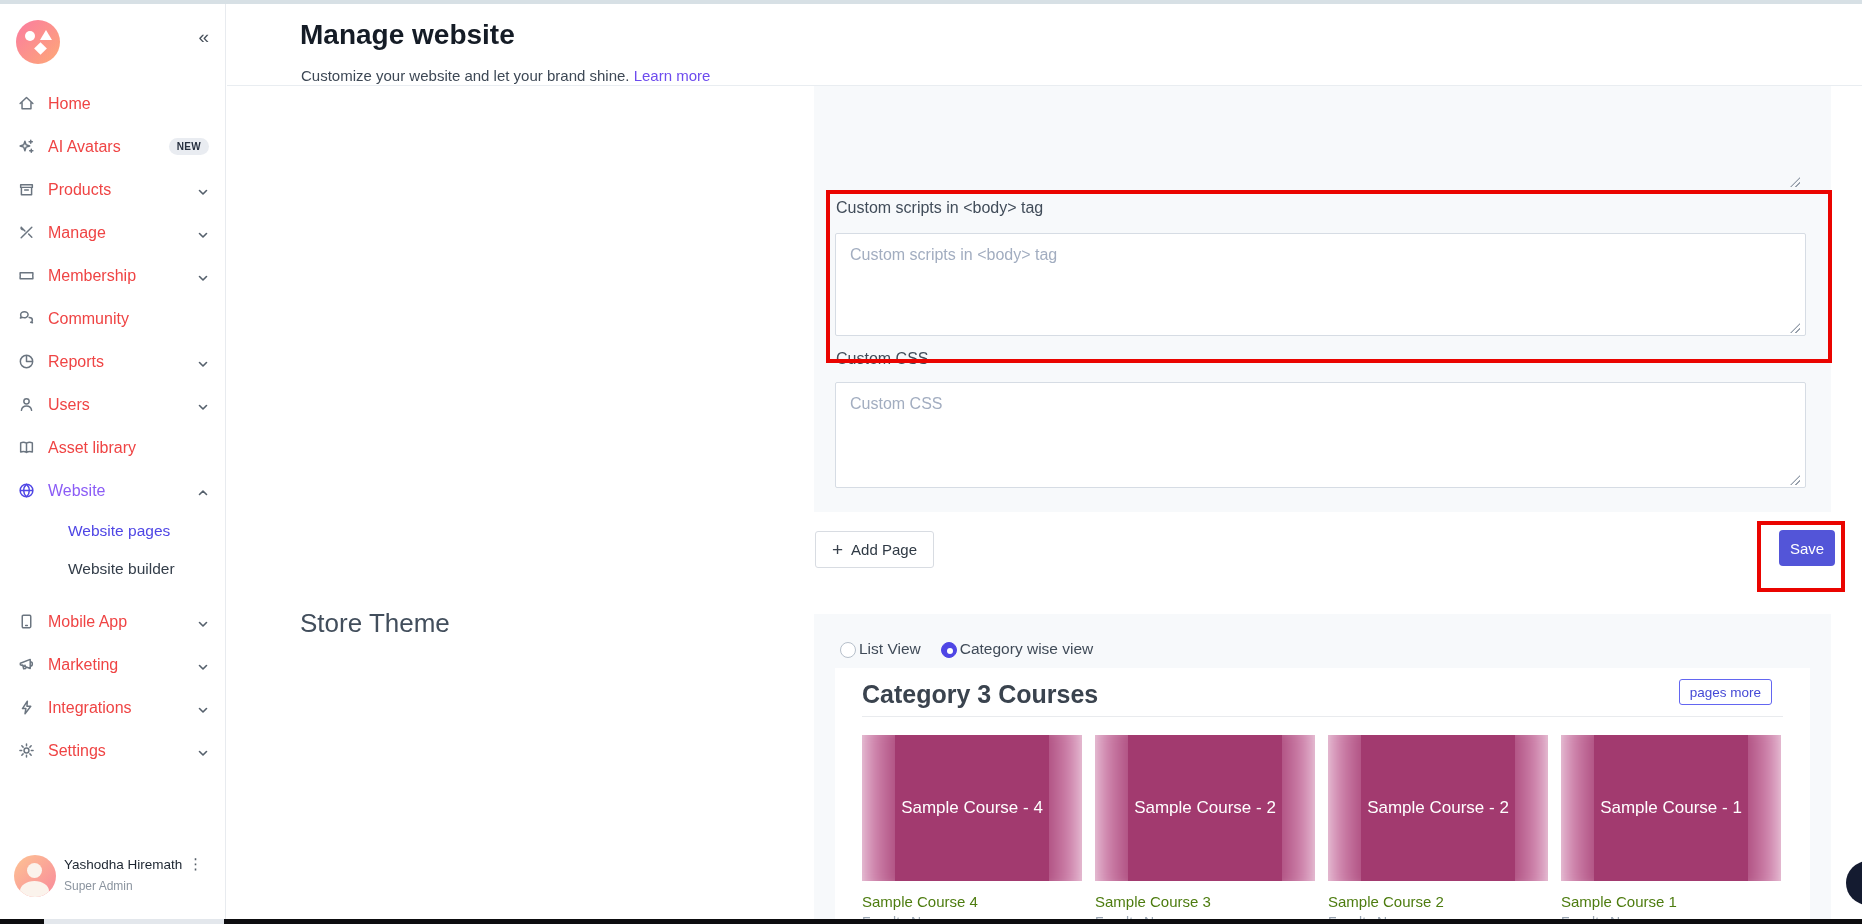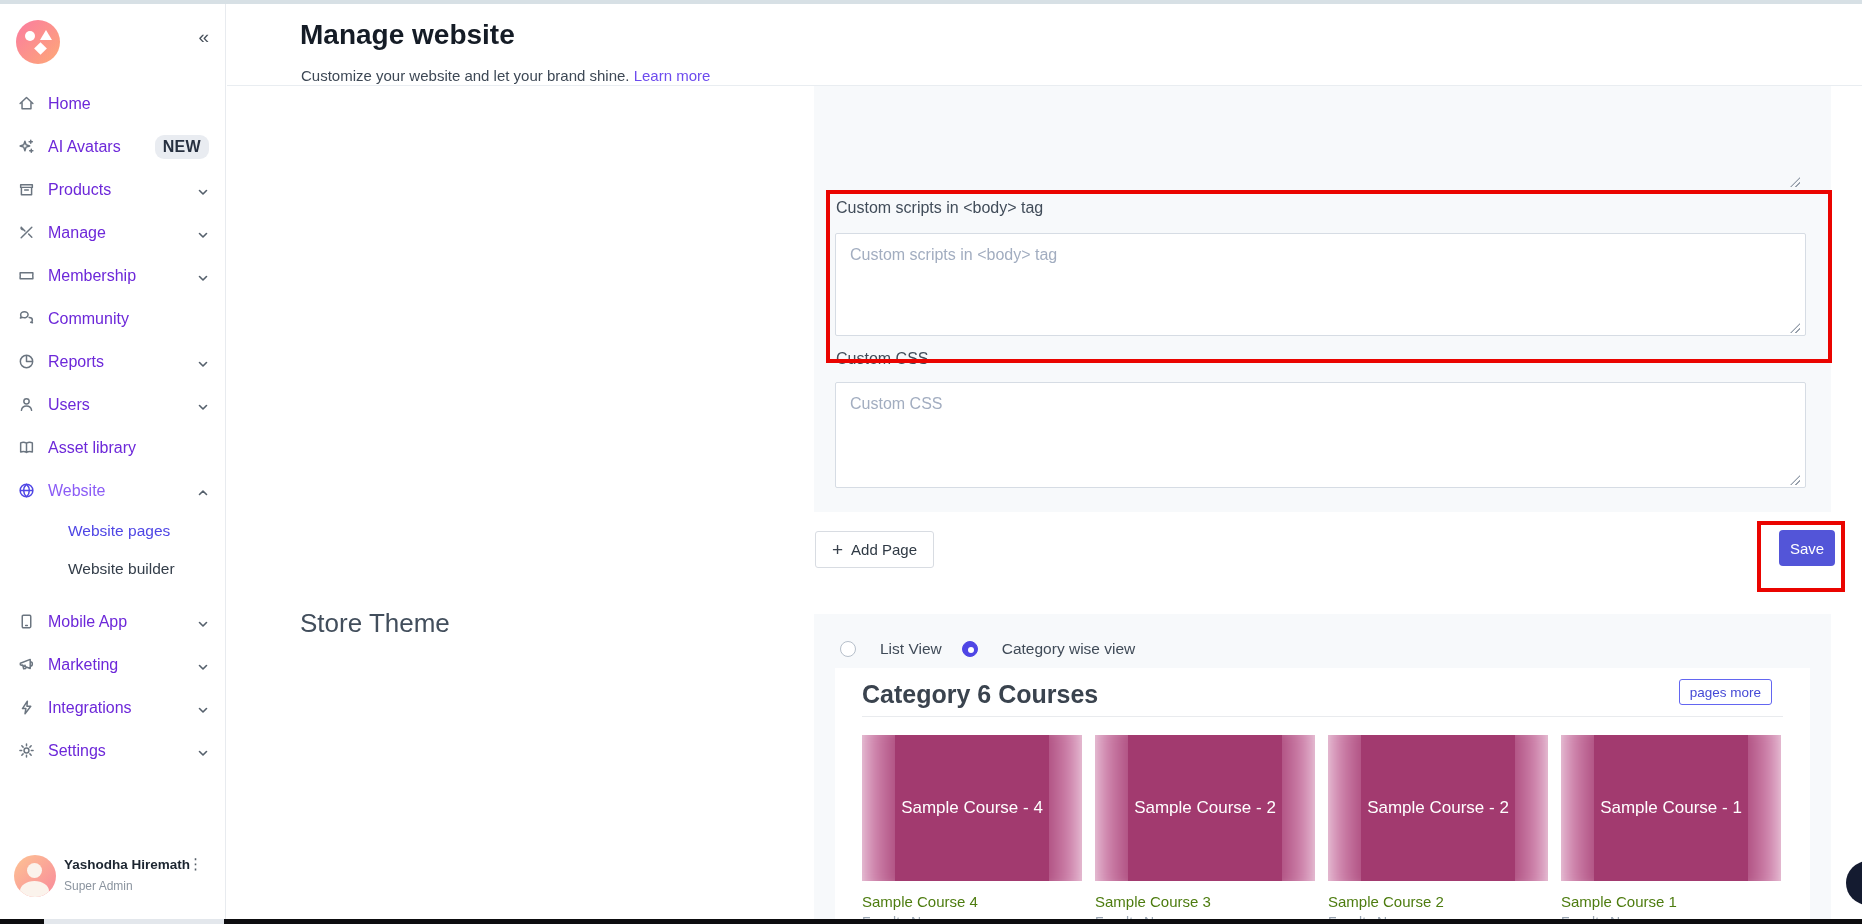--- a/index.html
+++ b/index.html
@@ -16,33 +16,33 @@
   .logo { position:absolute; left:16px; top:16px; width:44px; height:44px; border-radius:50%;
           background:linear-gradient(135deg,#fb809c 10%,#fda47b 90%); }
   .logo .dot { position:absolute; left:9px; top:11px; width:10px; height:10px; border-radius:50%; background:#fff; }
   .logo .tri { position:absolute; left:24px; top:10px; width:0; height:0; border-left:6px solid transparent; border-right:6px solid transparent; border-bottom:10px solid #fff; }
   .logo .dia { position:absolute; left:20px; top:24px; width:9px; height:9px; background:#fff; transform:rotate(45deg); }
   .collapse { position:absolute; right:16px; top:22px; font-size:19px; color:#49525c; cursor:pointer; }
 
   .nav { position:absolute; left:0; top:78px; width:100%; }
   .nav-item { position:relative; height:43px; display:flex; align-items:center; padding:0 16px 0 18px; cursor:pointer; }
   .nav-item .ico { width:17px; height:17px; margin-right:13px; flex:none; display:flex; align-items:center; justify-content:center; }
-  .nav-item .lbl { font-size:16px; color:#6d28d9; }
+  .nav-item .lbl { font-size:16px; color:#ef4444; }
   .nav-item.active .lbl { color:#8b5cf6; }
   .nav-item .chev { margin-left:auto; width:12px; height:12px; }
-  .badge { margin-left:auto; background:#e9ecf1; color:#273040; font-size:16px; font-weight:bold; letter-spacing:.3px; padding:3px 8px; border-radius:9px; }
+  .badge { margin-left:auto; background:#e9ecf1; color:#273040; font-size:10px; font-weight:bold; letter-spacing:.3px; padding:3px 8px; border-radius:9px; }
   .sub-item { height:38px; display:flex; align-items:center; padding-left:68px; font-size:15.5px; color:#333d49; cursor:pointer; }
   .sub-item.active { color:#4f46e5; }
   .gap-block { height:12px; }
 
   .user-row { position:absolute; left:0; bottom:12px; width:100%; height:56px; }
   .avatar { position:absolute; left:14px; top:4px; width:42px; height:42px; border-radius:50%; background:linear-gradient(135deg,#fdc393 0%,#f9899b 100%); overflow:hidden; }
   .avatar .head { position:absolute; left:13px; top:8px; width:15px; height:15px; border-radius:50%; background:#fbf3ec; }
   .avatar .bodyy { position:absolute; left:6px; top:26px; width:29px; height:20px; border-radius:50% 50% 0 0; background:#fbf3ec; }
-  .user-name { position:absolute; left:64px; top:6px; font-size:13.5px; font-weight:bold; color:#1c2530; }
+  .user-name { position:absolute; left:64px; top:6px; font-size:13.5px; font-weight:normal; color:#1c2530; }
   .user-role { position:absolute; left:64px; top:28px; font-size:12px; color:#8b949f; }
   .kebab { position:absolute; right:22px; top:10px; color:#555e68; font-size:15px; letter-spacing:0; line-height:6px; text-align:center; cursor:pointer; }
 
   
   .header { position:absolute; left:227px; top:4px; width:1635px; height:82px; background:#fff; border-bottom:1px solid #e9edf1; z-index:20; }
   .page-title { position:absolute; left:73px; top:15px; font-size:28px; font-weight:bold; color:#151c26; }
   .page-sub { position:absolute; left:74px; top:51px; font-size:15px; color:#3d4855;margin-top:12px; }
   .page-sub a { color:#6d4bee; text-decoration:none; cursor:pointer; }
 
   
@@ -70,21 +70,21 @@
                   display:flex; align-items:center; gap:8px; font-size:15px; color:#2f3944; cursor:pointer; }
   .add-page-btn .plus { font-size:19px; color:#3a434e; font-weight:normal; line-height:1; }
   .save-btn { position:absolute; left:1779px; top:530px; height:36px; padding:0 11px; background:#5355d8; color:#fff; border:none; border-radius:4px;
               font-size:15px; font-family:"Liberation Sans", sans-serif; cursor:pointer; }
 
   
   .store-title { position:absolute; left:300px; top:608px; font-size:26px; font-weight:500; color:#424e5c; }
   .store-panel { position:absolute; left:814px; top:614px; width:1017px; height:310px; background:#f7f9fb; }
 
   .radio-row { position:absolute; left:26px; top:26px; display:flex; align-items:center; gap:20px; }
-  .radio-opt { display:flex; align-items:center; gap:24px; cursor:pointer; }
+  .radio-opt { display:flex; align-items:flex-end; gap:3px; cursor:pointer; }
   .radio-circ { width:16px; height:16px; border-radius:50%; border:1.5px solid #b6bfca; background:#fff; position:relative; }
   .radio-opt.sel .radio-circ { background:#4f46e5; border-color:#4f46e5; }
   .radio-opt.sel .radio-circ::after { content:""; position:absolute; left:5px; top:5px; width:6px; height:6px; border-radius:50%; background:#fff; }
   .radio-lbl { font-size:15.5px; color:#404b58; }
 
   .cat-card { position:absolute; left:21px; top:54px; width:975px; height:256px; background:#fff; }
   .cat-title { position:absolute; left:27px; top:12px; font-size:25px; font-weight:bold; color:#3a434e; }
   .view-more { position:absolute; right:38px; top:11px; height:26px; padding:0 10px; background:#fff; border:1px solid #6366f1; border-radius:3px;
                color:#4549d6; font-size:13.5px; font-family:"Liberation Sans", sans-serif; cursor:pointer; }
   .cat-divider { position:absolute; left:27px; top:48px; width:921px; height:1px; background:#e9ebee; }
@@ -318,21 +318,21 @@
         <span class="radio-circ"></span>
         <span class="radio-lbl">List View</span>
       </div>
       <div class="radio-opt sel">
         <span class="radio-circ"></span>
         <span class="radio-lbl">Category wise view</span>
       </div>
     </div>
 
     <div class="cat-card">
-      <div class="cat-title">Category 6 Courses</div>
+      <div class="cat-title">Category 3 Courses</div>
       <button class="view-more">pages more</button>
       <div class="cat-divider"></div>
 
       <div class="tiles">
         <div class="course">
           <div class="tile">
             <div class="blurbg"></div>
               <div class="solid"></div>
             <div class="t-label">Sample Course - 4</div>
           </div>

